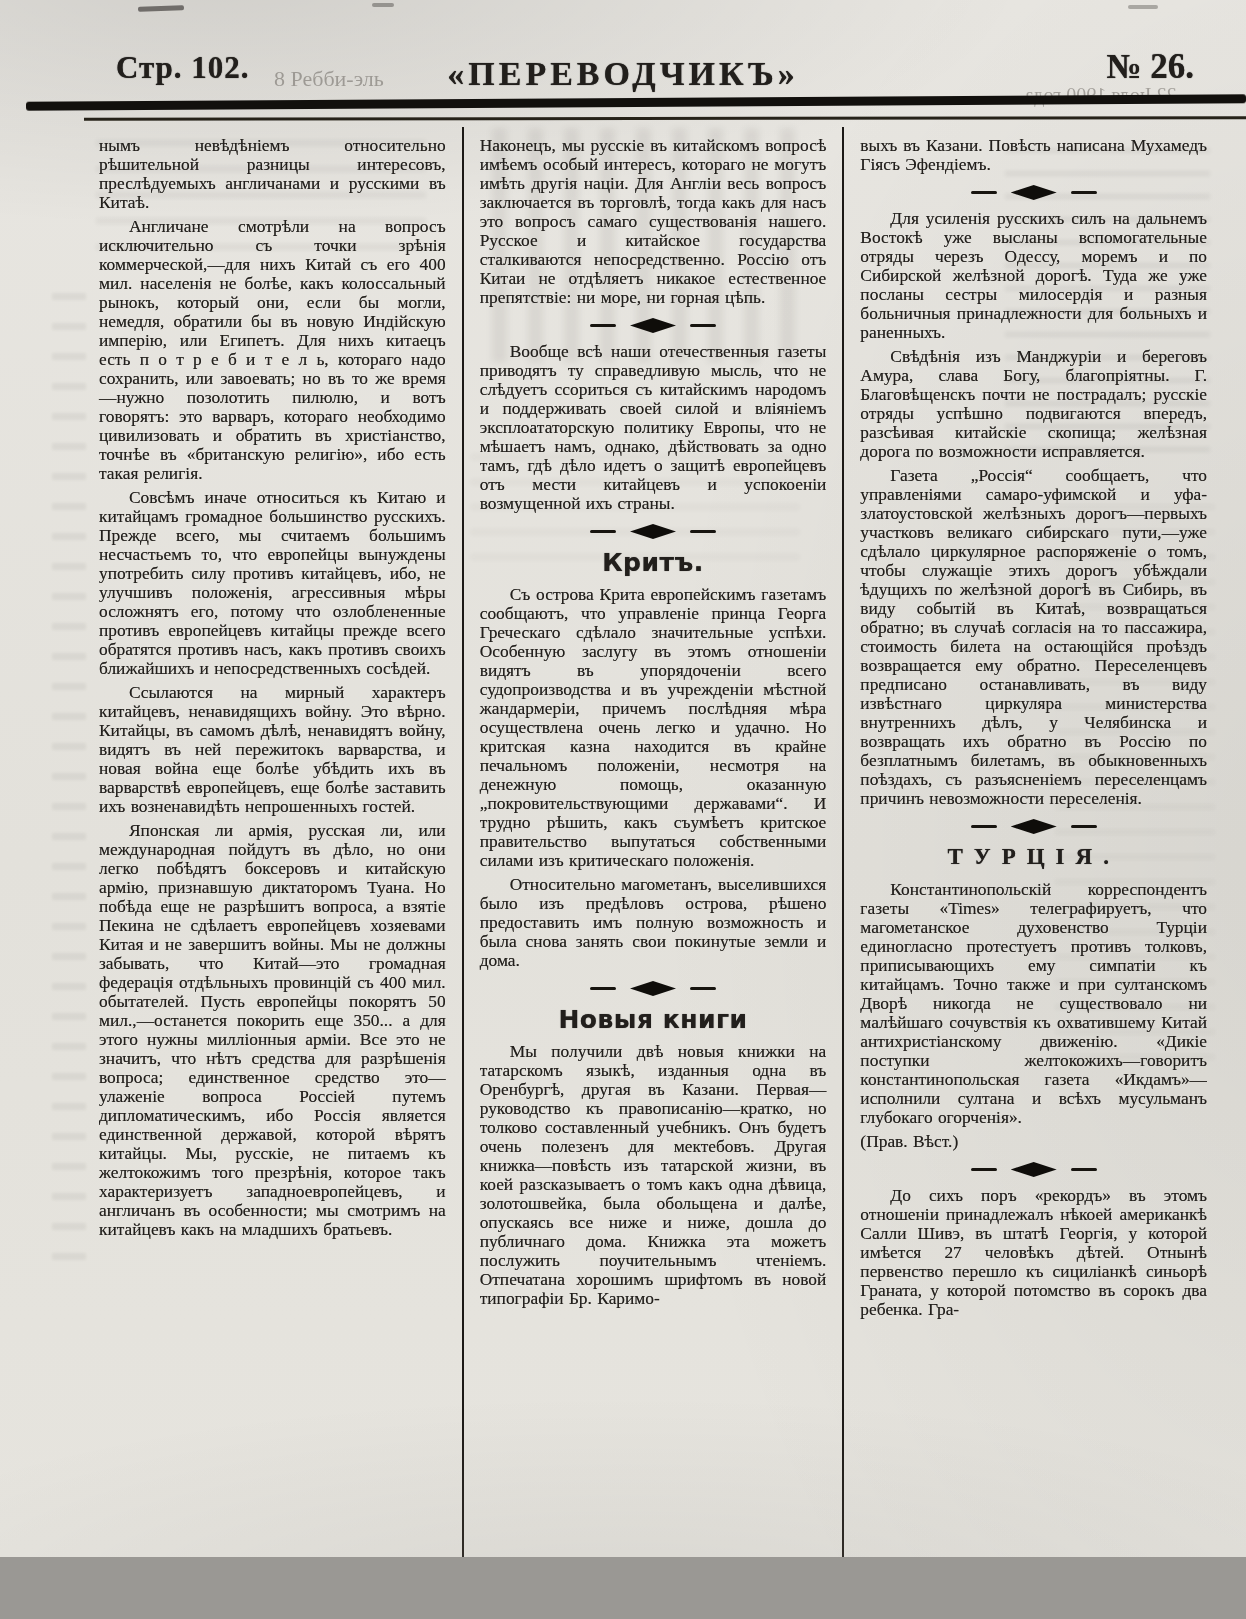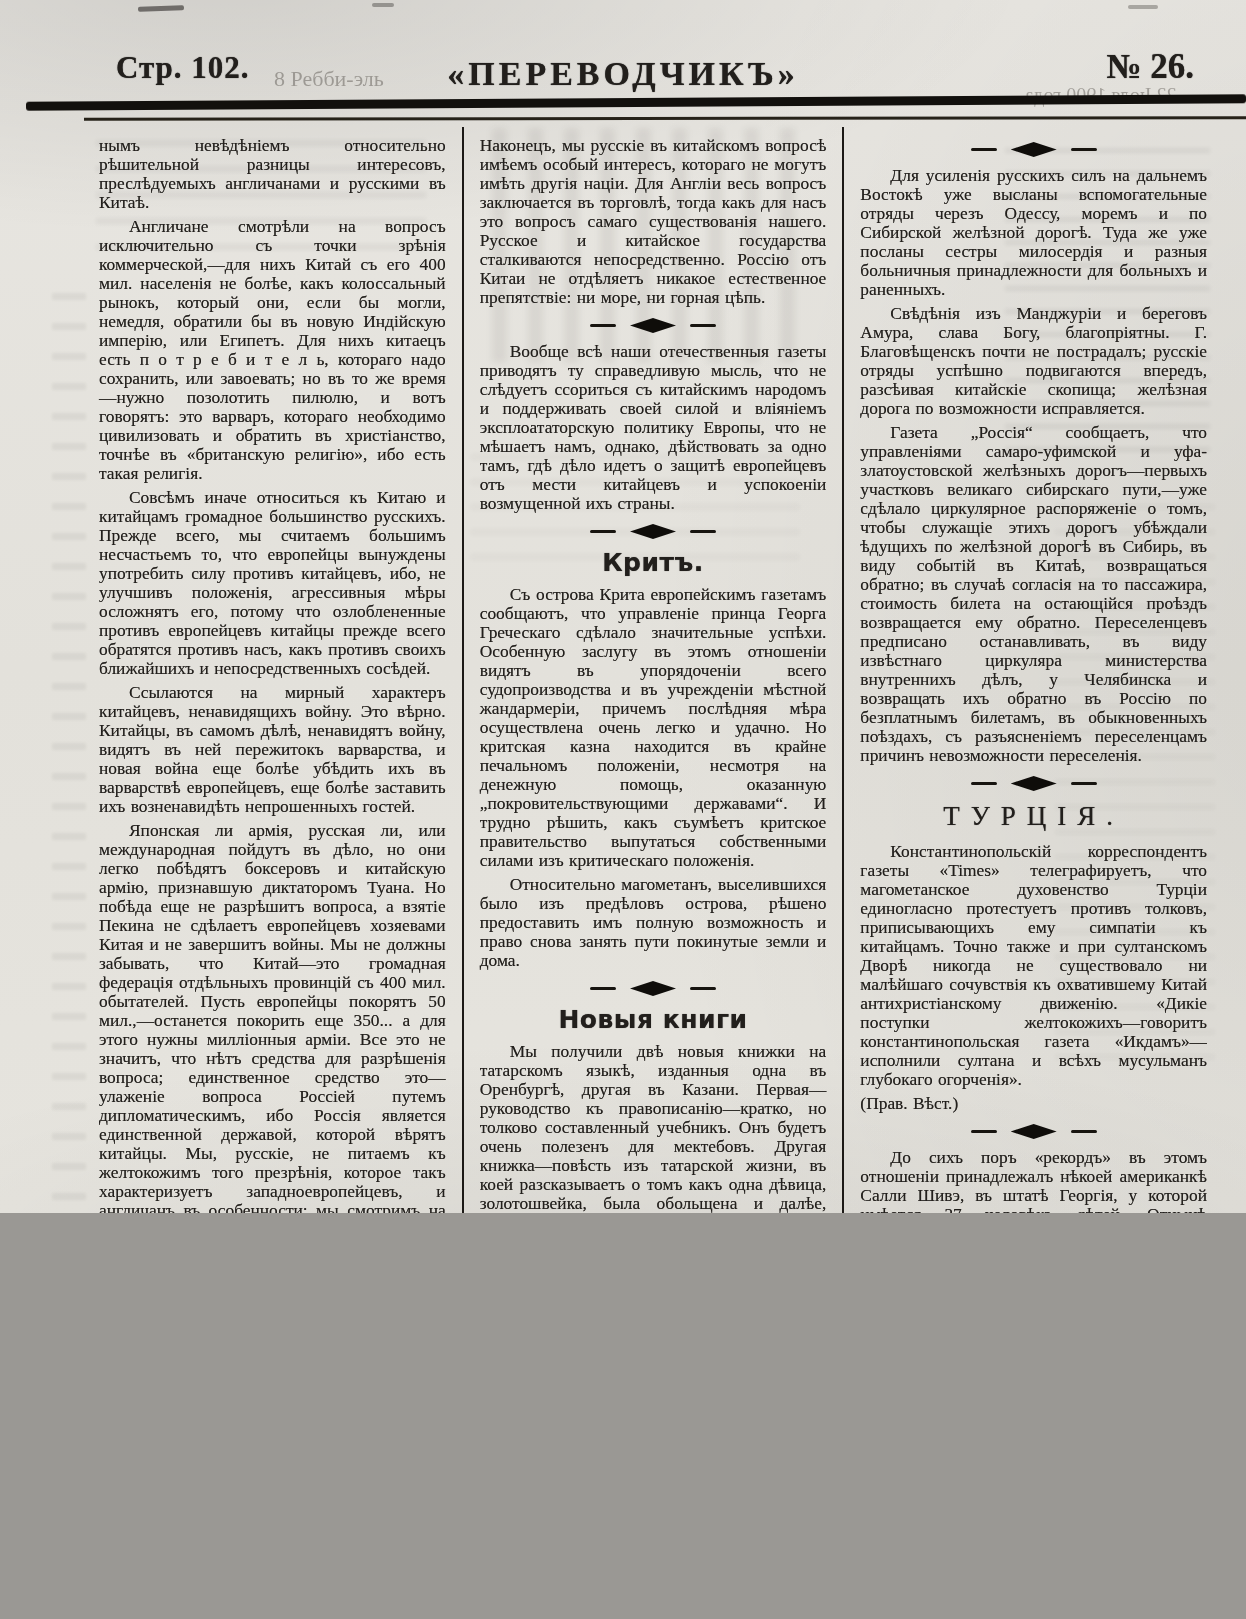--- a/index.html
+++ b/index.html
@@ -1,18 +1,18 @@
 <!DOCTYPE html>
 <html><head>
 <meta charset="utf-8">
 <style>
   html,body{margin:0;padding:0;background:#9a9894;}
   .page{
     position:relative;
-    width:1246px;height:1213px;
+    width:1246px;height:1557px;
     margin:0 auto;
     overflow:hidden;
     color:#221f1c;
     background:
       radial-gradient(1300px 420px at 18% -2%, rgba(0,0,0,0.10), transparent 62%),
       radial-gradient(900px 1500px at 104% 55%, rgba(0,0,0,0.055), transparent 72%),
       radial-gradient(1200px 300px at 50% 103%, rgba(0,0,0,0.06), transparent 70%),
       linear-gradient(#e8e6e1, #e3e1db 55%, #e6e4de);
     font-family:"Liberation Serif", serif;
   }
@@ -44,21 +44,21 @@
     font-size:17.4px;line-height:19px;
     text-align:justify;text-indent:30px;
     text-shadow:0 0 .6px rgba(20,18,15,.55);
     word-spacing:1px;
   }
   .col p.noindent{text-indent:0;}
   .byline{text-align:center;text-indent:0 !important;padding-right:10px !important;}
 
   h3{margin:6px 0 8px;text-align:center;text-shadow:0 0 .8px rgba(0,0,0,.7);}
   .h-sans{font-family:"DejaVu Sans", sans-serif;font-weight:bold;font-size:25px;letter-spacing:.5px;}
-  .h-caps{font-family:"Liberation Serif", serif;font-weight:normal;font-size:27px;letter-spacing:11px;margin:10px 0;}
+  .h-caps{font-family:"Liberation Serif", serif;font-weight:bold;font-size:23px;letter-spacing:11px;margin:10px 0;}
   .h-serif{font-family:"Liberation Serif", serif;font-weight:bold;font-size:20.5px;letter-spacing:.5px;}
 
   
   .divider{display:flex;align-items:center;justify-content:center;gap:14px;margin:11px auto 9px;}
   .divider .dash{width:26px;height:3.5px;background:#17140f;border-radius:2px;}
   .divider .diamond{width:46px;height:15px;background:#0f0d0a;
     clip-path:polygon(0 50%,50% 0,100% 50%,50% 100%);}
 
   
   .smudge{position:absolute;pointer-events:none;}
@@ -127,33 +127,34 @@
           <span class="dash"></span>
         </div>
       <p>Вообще всѣ наши отечественныя газеты приводятъ ту справедливую мысль, что не слѣдуетъ ссориться съ китайскимъ народомъ и поддерживать своей силой и вліяніемъ эксплоататорскую политику Европы, что не мѣшаетъ намъ, однако, дѣйствовать за одно тамъ, гдѣ дѣло идетъ о защитѣ европейцевъ отъ мести китайцевъ и успокоеніи возмущенной ихъ страны.</p>
       <div class="divider">
           <span class="dash"></span>
           <span class="diamond"></span>
           <span class="dash"></span>
         </div>
       <h3 class="h-sans">Критъ.</h3>
       <p>Съ острова Крита европейскимъ газетамъ сообщаютъ, что управленіе принца Георга Греческаго сдѣлало значительные успѣхи. Особенную заслугу въ этомъ отношеніи видятъ въ упорядоченіи всего судопроизводства и въ учрежденіи мѣстной жандармеріи, причемъ послѣдняя мѣра осуществлена очень легко и удачно. Но критская казна находится въ крайне печальномъ положеніи, несмотря на денежную помощь, оказанную „покровительствующими державами“. И трудно рѣшить, какъ съумѣетъ критское правительство выпутаться собственными силами изъ критическаго положенія.</p>
-      <p>Относительно магометанъ, выселившихся было изъ предѣловъ острова, рѣшено предоставить имъ полную возможность и право снова занять пути покинутые земли и дома.</p>
+      <p>Относительно магометанъ, выселившихся было изъ предѣловъ острова, рѣшено предоставить имъ полную возможность и была снова занять свои покинутые земли и дома.</p>
       <div class="divider">
           <span class="dash"></span>
           <span class="diamond"></span>
           <span class="dash"></span>
         </div>
       <h3 class="h-sans">Новыя книги</h3>
       <p>Мы получили двѣ новыя книжки на татарскомъ языкѣ, изданныя одна въ Оренбургѣ, другая въ Казани. Первая—руководство къ правописанію—кратко, но толково составленный учебникъ. Онъ будетъ очень полезенъ для мектебовъ. Другая книжка—повѣсть изъ татарской жизни, въ коей разсказываетъ о томъ какъ одна дѣвица, золотошвейка, была обольщена и далѣе, опускаясь все ниже и ниже, дошла до публичнаго дома. Книжка эта можетъ послужить поучительнымъ чтеніемъ. Отпечатана хорошимъ шрифтомъ въ новой типографіи Бр. Каримо-</p>
     </div>
 
     <div class="vrule"></div>
 
     <div class="col">
+      <p class="noindent">выхъ въ Казани. Повѣсть написана Мухамедъ Гіясъ Эфендіемъ.</p>
       <div class="divider">
           <span class="dash"></span>
           <span class="diamond"></span>
           <span class="dash"></span>
         </div>
       <p>Для усиленія русскихъ силъ на дальнемъ Востокѣ уже высланы вспомогательные отряды черезъ Одессу, моремъ и по Сибирской желѣзной дорогѣ. Туда же уже посланы сестры милосердія и разныя больничныя принадлежности для больныхъ и раненныхъ.</p>
       <p>Свѣдѣнія изъ Манджуріи и береговъ Амура, слава Богу, благопріятны. Г. Благовѣщенскъ почти не пострадалъ; русскіе отряды успѣшно подвигаются впередъ, разсѣивая китайскіе скопища; желѣзная дорога по возможности исправляется.</p>
       <p>Газета „Россія“ сообщаетъ, что управленіями самаро-уфимской и уфа-златоустовской желѣзныхъ дорогъ—первыхъ участковъ великаго сибирскаго пути,—уже сдѣлало циркулярное распоряженіе о томъ, чтобы служащіе этихъ дорогъ убѣждали ѣдущихъ по желѣзной дорогѣ въ Сибирь, въ виду событій въ Китаѣ, возвращаться обратно; въ случаѣ согласія на то пассажира, стоимость билета на остающійся проѣздъ возвращается ему обратно. Переселенцевъ предписано останавливать, въ виду извѣстнаго циркуляра министерства внутреннихъ дѣлъ, у Челябинска и возвращать ихъ обратно въ Россію по безплатнымъ билетамъ, въ обыкновенныхъ поѣздахъ, съ разъясненіемъ переселенцамъ причинъ невозможности переселенія.</p>
       <div class="divider">
           <span class="dash"></span>

